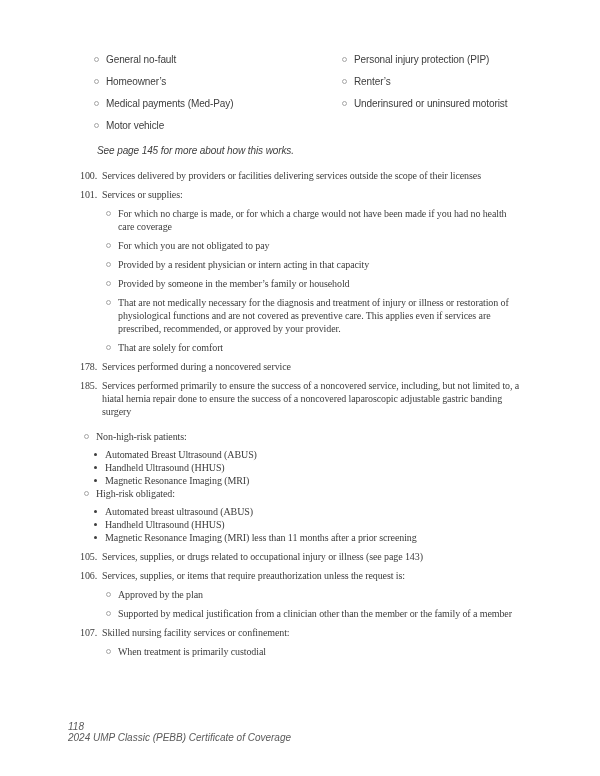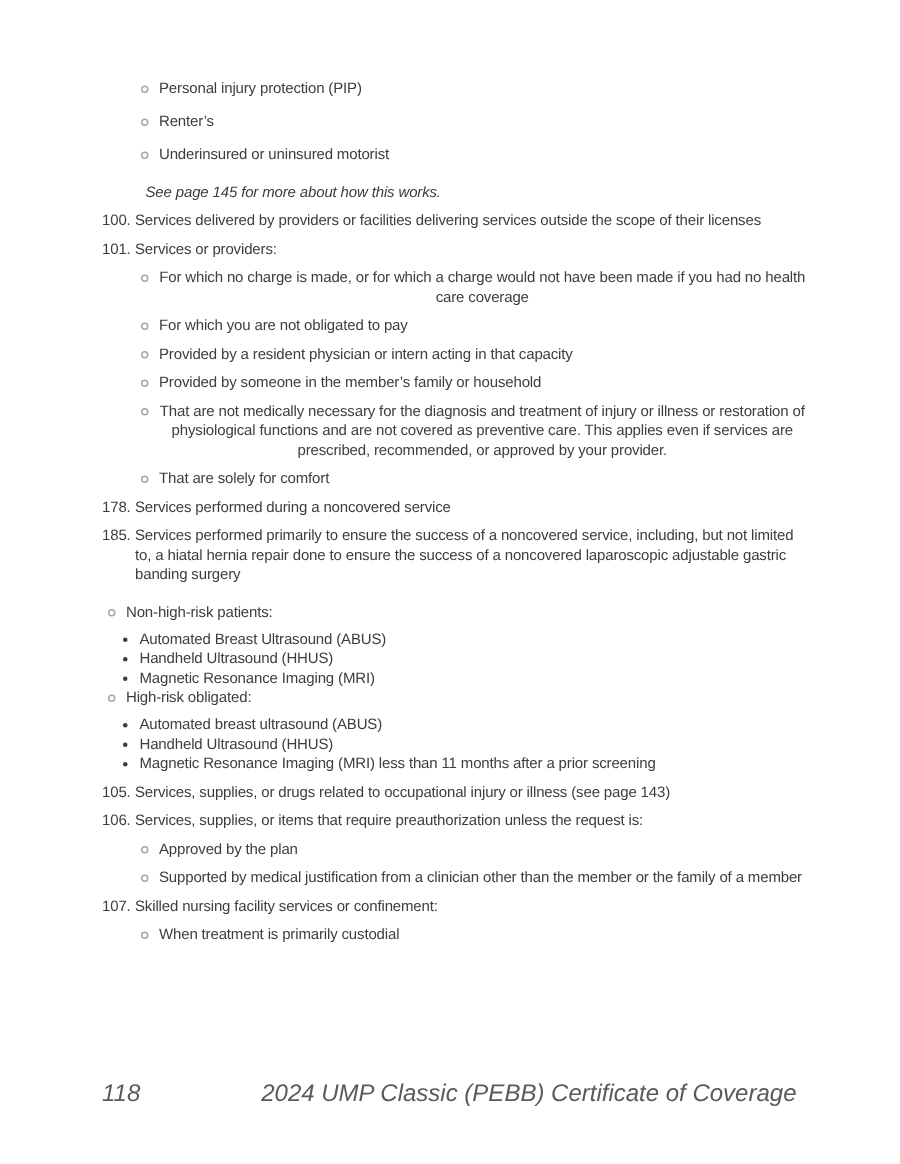--- a/index.html
+++ b/index.html
@@ -32,46 +32,65 @@
     margin: 4px 7px 0 0; background: transparent;
   }
   
   .dot {
     flex: none; width: 3px; height: 3px;
     border-radius: 50%; background: #3d3d3d;
     margin: 5px 8px 0 0;
   }
   .note { margin: 3px 0 0 29px; line-height: 13px; font-style: italic; }
   
-  .numlist { list-style: none; margin: 0; padding: 0; }
+  .numlist { list-style: none; margin: 12px; padding: 0; font-family: Liberation Serif, serif; }
   .numlist > li { display: flex; margin-top: 6px; }
   .num { flex: none; width: 22px; line-height: 13px; }
   .content { flex: 1; min-width: 0; }
   .itext { line-height: 13px; }
-  .blist { list-style: none; margin: 0; padding: 0 0 0 4px; text-align: center; }
+  .blist { list-style: none; margin: 0; padding: 0 0 0 4px; }
   .bli { margin-top: 6px; }
   .bli.has-sub + .bli.has-sub { margin-top: 0; }
   .brow { display: flex; line-height: 13px; }
   .slist { list-style: none; margin: 5px 0 0 10px; padding: 0; }
   .sli { display: flex; line-height: 13px; }
   .btext, .stext, .coltext { min-width: 0; }
   
   .footer {
     position: absolute; left: 68px; right: 69px; top: 721px;
     display: flex; justify-content: space-between;
-    font-style: italic; color: #5a5a5a; font-size: 16px;
+    font-style: italic; color: #5a5a5a; font-size: 10px;
     letter-spacing: 0;
+    flex-direction: column;
   }
 </style>
 </head>
 <body>
 
 <div class="page">
 
   <section class="twocol">
+    <ul class="col col-left">
+        <li>
+          <span class="ring"></span>
+          <span class="coltext">General no-fault</span>
+        </li>
+        <li>
+          <span class="ring"></span>
+          <span class="coltext">Homeowner’s</span>
+        </li>
+        <li>
+          <span class="ring"></span>
+          <span class="coltext">Medical payments (Med-Pay)</span>
+        </li>
+        <li>
+          <span class="ring"></span>
+          <span class="coltext">Motor vehicle</span>
+        </li>
+      </ul>
     <ul class="col col-right">
         <li>
           <span class="ring"></span>
           <span class="coltext">Personal injury protection (PIP)</span>
         </li>
         <li>
           <span class="ring"></span>
           <span class="coltext">Renter’s</span>
         </li>
         <li>
@@ -86,21 +105,21 @@
   <ol class="numlist">
       <li>
         <span class="num">100.</span>
         <div class="content">
           <div class="itext">Services delivered by providers or facilities delivering services outside the scope of their licenses</div>
         </div>
       </li>
       <li>
         <span class="num">101.</span>
         <div class="content">
-          <div class="itext">Services or providers:</div>
+          <div class="itext">Services or supplies:</div>
           <ul class="blist">
             <li class="bli">
               <div class="brow">
                 <span class="ring"></span>
                 <span class="btext">For which no charge is made, or for which a charge would not have been made if you had no health care coverage</span>
               </div>
             </li>
             <li class="bli">
               <div class="brow">
                 <span class="ring"></span>

